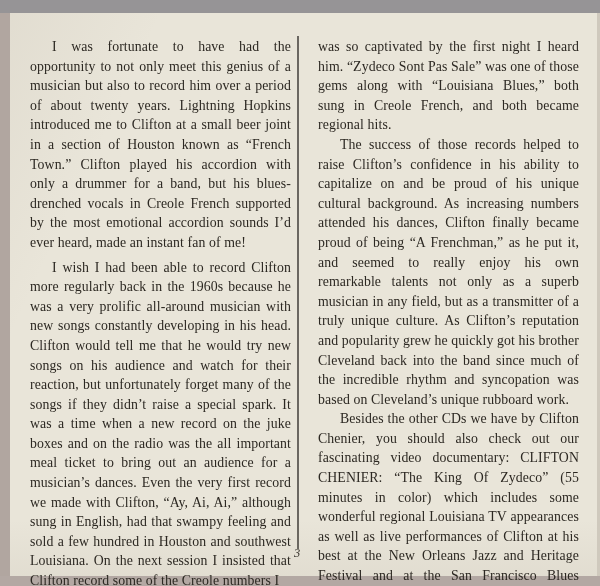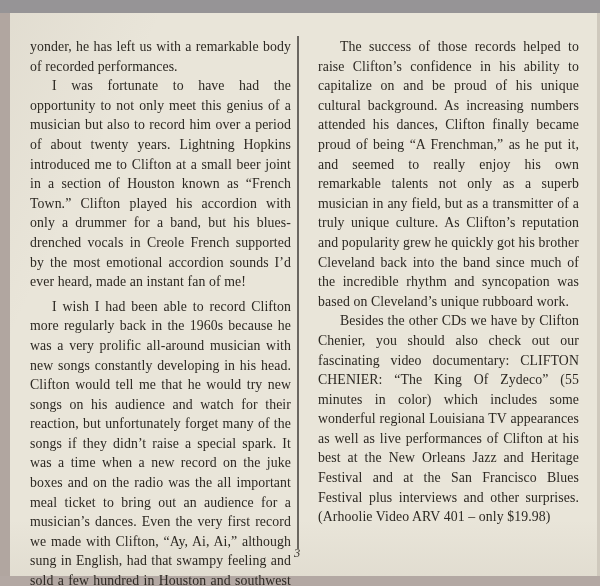--- a/index.html
+++ b/index.html
@@ -66,28 +66,28 @@
 <body>
 
 <div class="strip strip-top"></div>
 <div class="strip strip-left"></div>
 <div class="strip strip-bottom"></div>
 <div class="strip strip-right"></div>
 
 <div class="scan-page">
 
   <div class="col col-left">
-    <p>yonder, he has left us with a remarkable body of recorded performances.</p>
     <p class="indent">I was fortunate to have had the opportunity to not only meet this genius of a musician but also to record him over a period of about twenty years. Lightning Hopkins introduced me to Clifton at a small beer joint in a section of Houston known as “French Town.” Clifton played his accordion with only a drummer for a band, but his blues-drenched vocals in Creole French supported by the most emotional accordion sounds I’d ever heard, made an instant fan of me!</p>
     <p class="indent gap-before">I wish I had been able to record Clifton more regularly back in the 1960s because he was a very prolific all-around musician with new songs constantly developing in his head. Clifton would tell me that he would try new songs on his audience and watch for their reaction, but unfortunately forget many of the songs if they didn’t raise a special spark. It was a time when a new record on the juke boxes and on the radio was the all important meal ticket to bring out an audience for a musician’s dances. Even the very first record we made with Clifton, “Ay, Ai, Ai,” although sung in English, had that swampy feeling and sold a few hundred in Houston and southwest Louisiana. On the next session I insisted that Clifton record some of the Creole numbers I</p>
   </div>
 
   <div class="divider"></div>
 
   <div class="col col-right">
+    <p>was so captivated by the first night I heard him. “Zydeco Sont Pas Sale” was one of those gems along with “Louisiana Blues,” both sung in Creole French, and both became regional hits.</p>
     <p class="indent">The success of those records helped to raise Clifton’s confidence in his ability to capitalize on and be proud of his unique cultural background. As increasing numbers attended his dances, Clifton finally became proud of being “A Frenchman,” as he put it, and seemed to really enjoy his own remarkable talents not only as a superb musician in any field, but as a transmitter of a truly unique culture. As Clifton’s reputation and popularity grew he quickly got his brother Cleveland back into the band since much of the incredible rhythm and syncopation was based on Cleveland’s unique rubboard work.</p>
     <p class="indent">Besides the other CDs we have by Clifton Chenier, you should also check out our fascinating video documentary: CLIFTON CHENIER: “The King Of Zydeco” (55 minutes in color) which includes some wonderful regional Louisiana TV appearances as well as live performances of Clifton at his best at the New Orleans Jazz and Heritage Festival and at the San Francisco Blues Festival plus interviews and other surprises. (Arhoolie Video ARV 401 – only $19.98)</p>
 
   </div>
 
   <div class="page-number">3</div>
 
 </div>
 
 </body></html>

